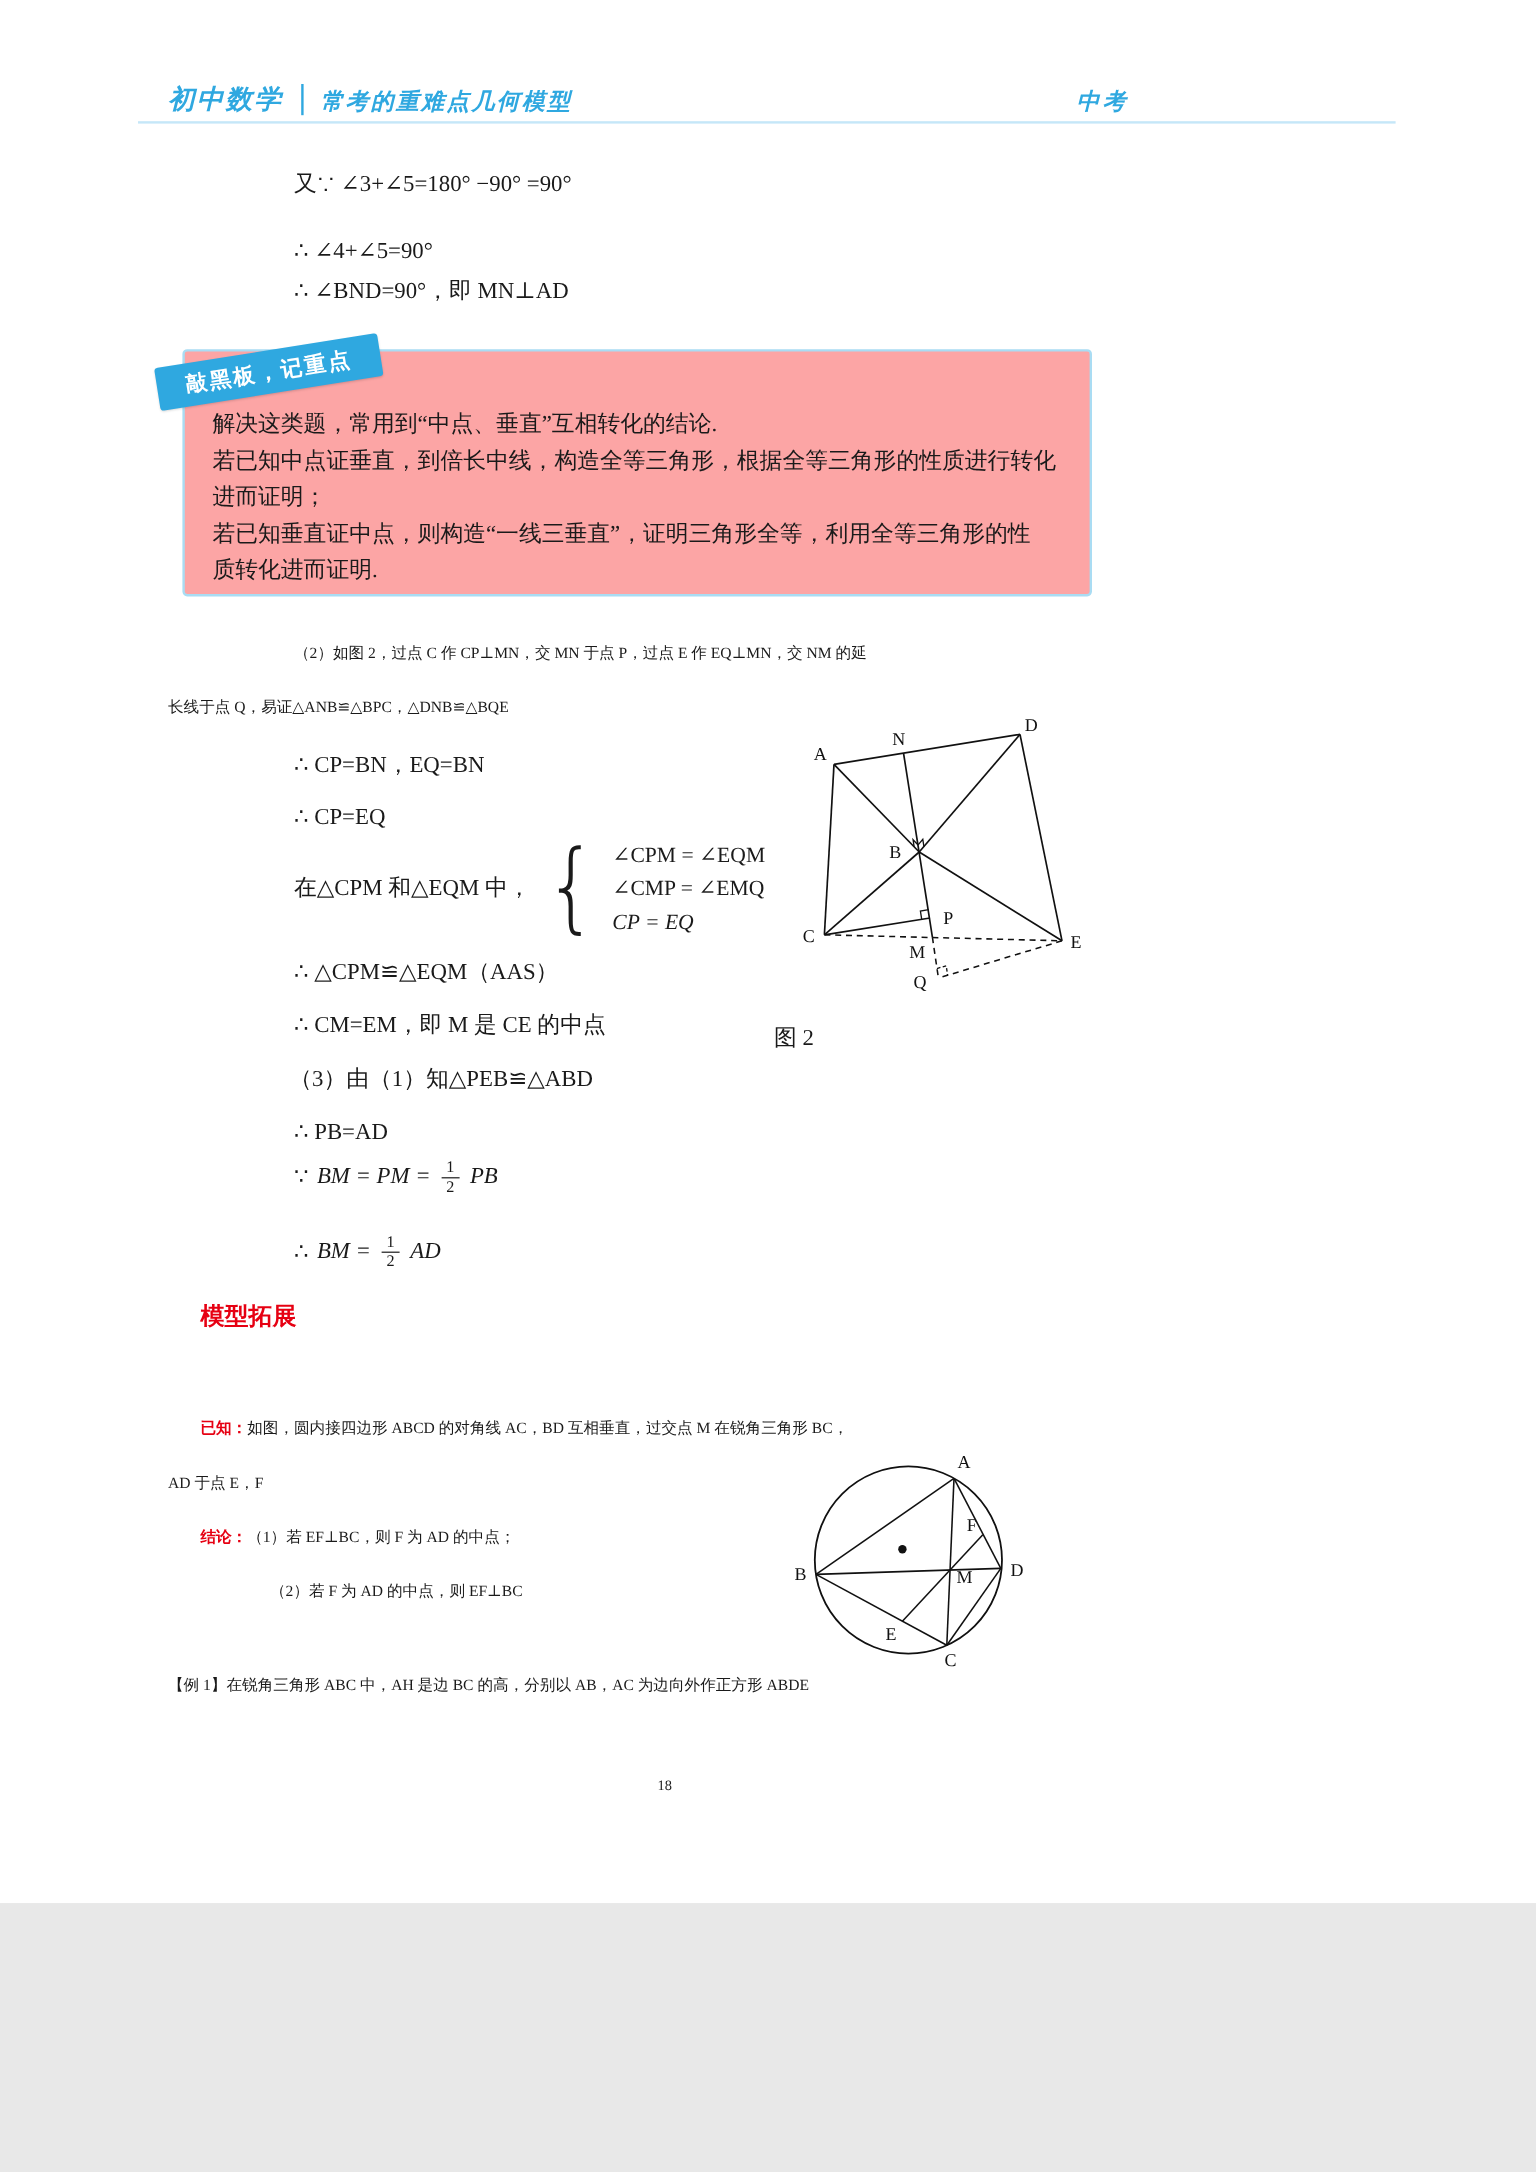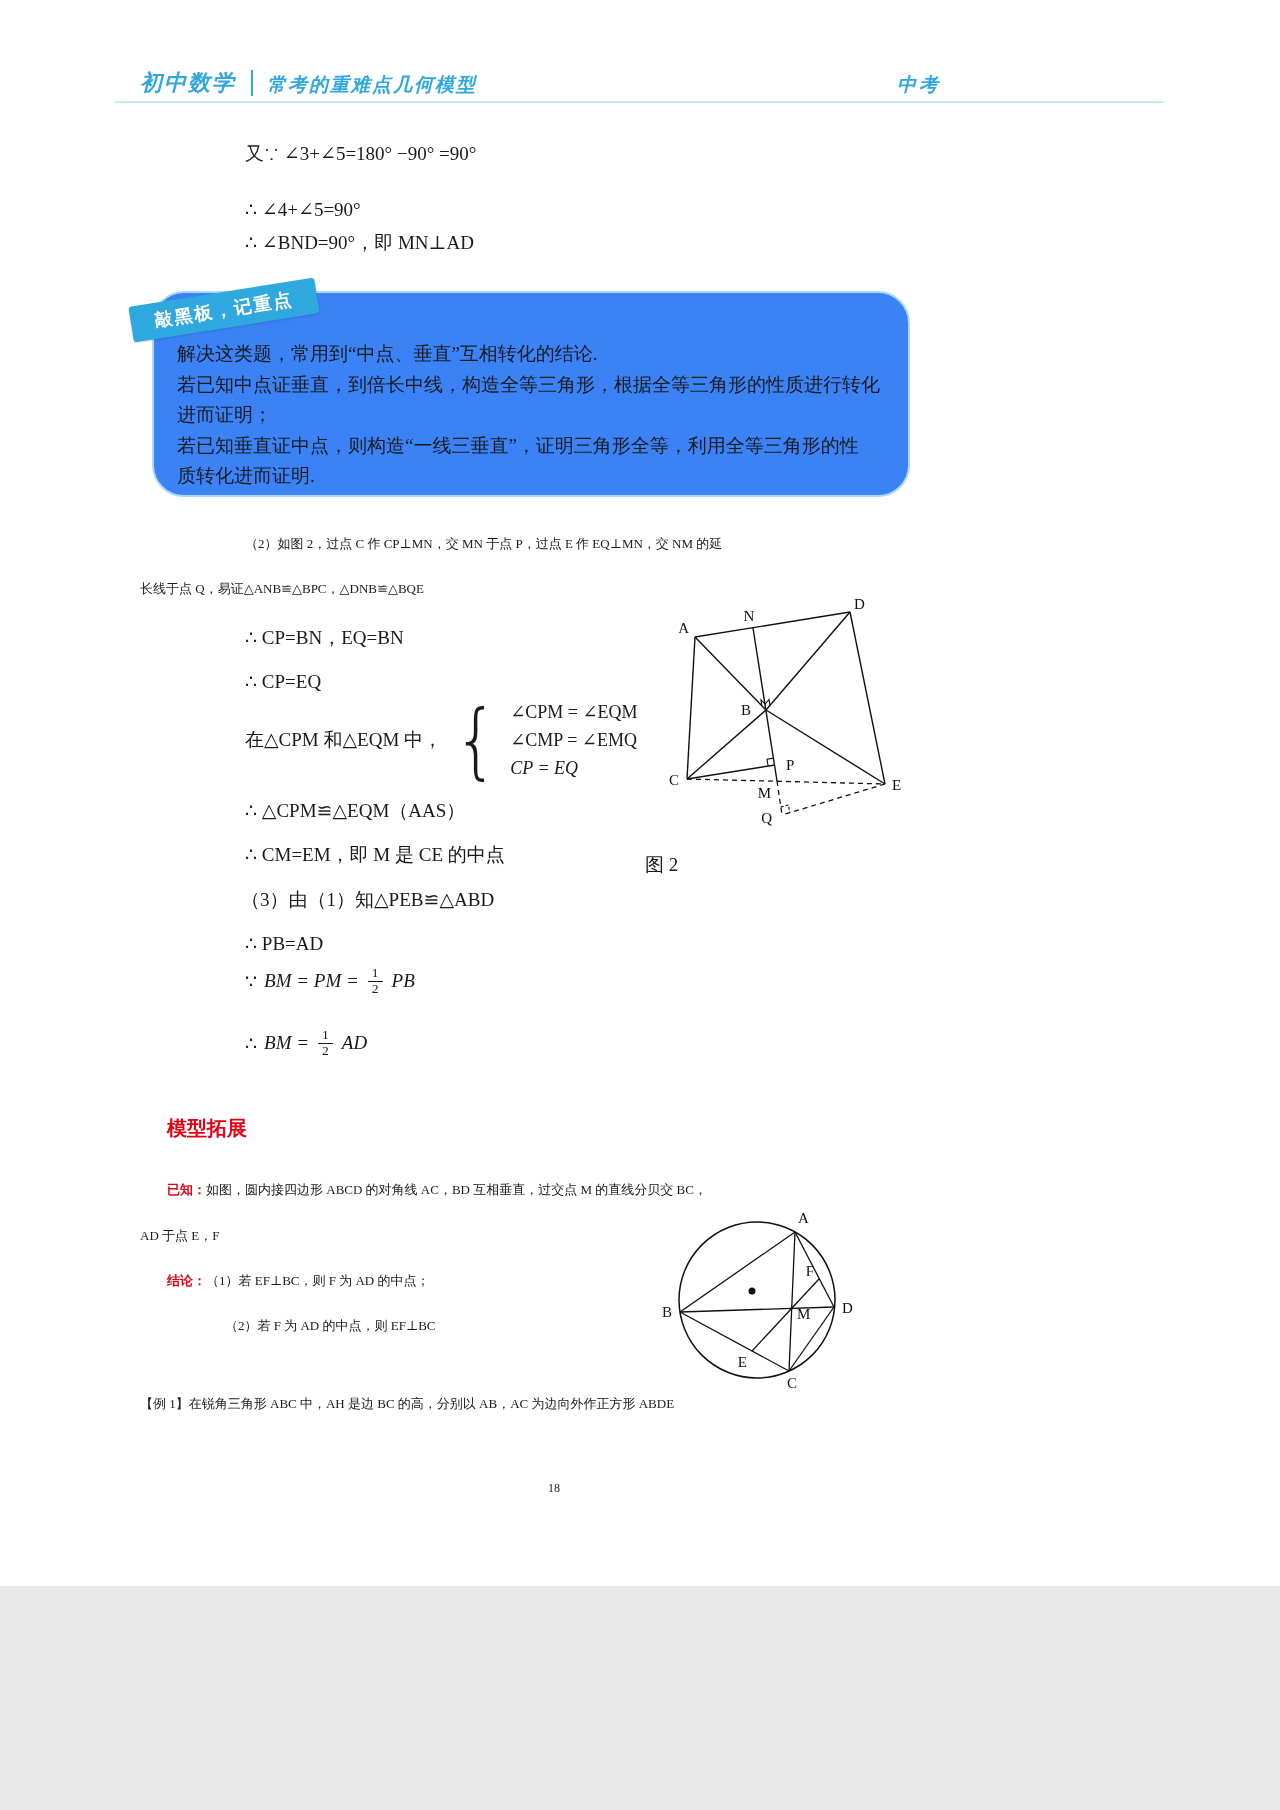--- a/index.html
+++ b/index.html
@@ -8,21 +8,21 @@
   .abs{position:absolute;white-space:nowrap;}
   .t{font-size:13px;line-height:1.25;}
   
   .hdr-blue{color:#2FA8E0;font-weight:bold;font-style:italic;font-family:"Liberation Sans",sans-serif;}
   .hdr-subject{font-size:22px;letter-spacing:2px;}
   .hdr-title{font-size:19px;letter-spacing:2px;}
   .hdr-exam{font-size:19px;letter-spacing:3px;}
   .hdr-divider{width:2px;height:26px;background:#2FA8E0;}
   .hdr-rule{height:2px;background:#c5e7f8;}
   
-  .callout-box{width:754px;height:202px;border:2px solid #A9DCF3;border-radius:32px;background:#3b82f6;}
+  .callout-box{width:754px;height:202px;border:2px solid #A9DCF3;border-radius:4px;background:#fca5a5;}
   .callout-body{padding:46px 20px 0 23px;font-size:19px;line-height:30.5px;white-space:nowrap;}
   .ribbon{width:188px;height:36px;background:#2FA8E0;color:#fff;display:flex;align-items:center;justify-content:center;
           font-family:"Liberation Sans",sans-serif;font-weight:bold;font-size:18px;letter-spacing:2px;
           transform:rotate(-9deg);border-radius:3px;box-shadow:0 1px 2px rgba(0,0,0,.15);}
   
   .stmt{font-size:19px;}
   .system{display:flex;align-items:center;gap:8px;font-size:19px;}
   .sys-lines div{font-size:18px;line-height:28px;}
   .brace{font-family:"DejaVu Sans",sans-serif;font-size:82px;font-weight:100;line-height:.95;transform:scaleX(.85);color:#1a1a1a;}
   .mi{font-style:italic;}
@@ -132,24 +132,24 @@
       <text x="106" y="120" text-anchor="end">B</text>
       <text x="141" y="175">P</text>
       <text x="34" y="190" text-anchor="end">C</text>
       <text x="126" y="203" text-anchor="end">M</text>
       <text x="127" y="228" text-anchor="end">Q</text>
       <text x="247" y="195">E</text>
     </g>
   </svg>
   <div class="abs caption" style="left:645px;top:852px;width:290px;">图 2</div>
 
-  <div class="abs section-red" style="left:167px;top:1115px;text-align:right;">模型拓展</div>
+  <div class="abs section-red" style="left:167px;top:1083px;text-align:right;">模型拓展</div>
 
   <div class="abs t" style="left:167px;top:1182px;">
-    <span class="red">已知：</span><span>如图，圆内接四边形 ABCD 的对角线 AC，BD 互相垂直，过交点 M 的直线分贝交 BC，</span>
+    <span class="red">已知：</span><span>如图，圆内接四边形 ABCD 的对角线 AC，BD 互相垂直，过交点 M 在锐角三角形 BC，</span>
   </div>
   <div class="abs t" style="left:140px;top:1228px;">AD 于点 E，F</div>
 
   <div class="abs t" style="left:167px;top:1273px;">
     <span class="red">结论：</span><span>（1）若 EF⊥BC，则 F 为 AD 的中点；</span>
   </div>
   <div class="abs t" style="left:225px;top:1318px;">（2）若 F 为 AD 的中点，则 EF⊥BC</div>
 
   <svg class="abs" style="left:652px;top:1205px;" width="230" height="190" viewBox="0 0 230 190">
     <circle cx="105" cy="95" r="78" stroke="#111" stroke-width="1.5" fill="none"></circle>

